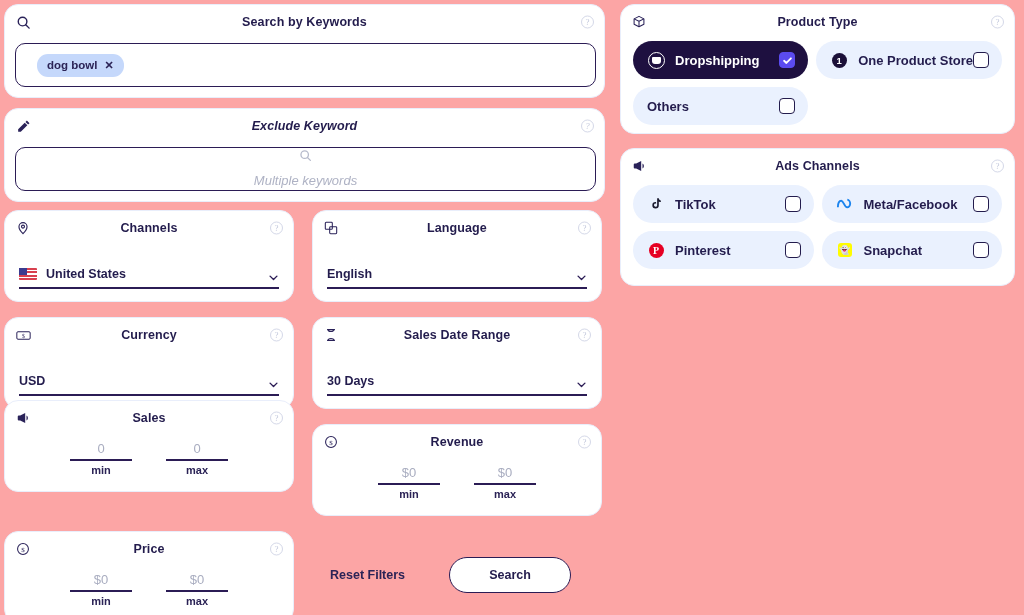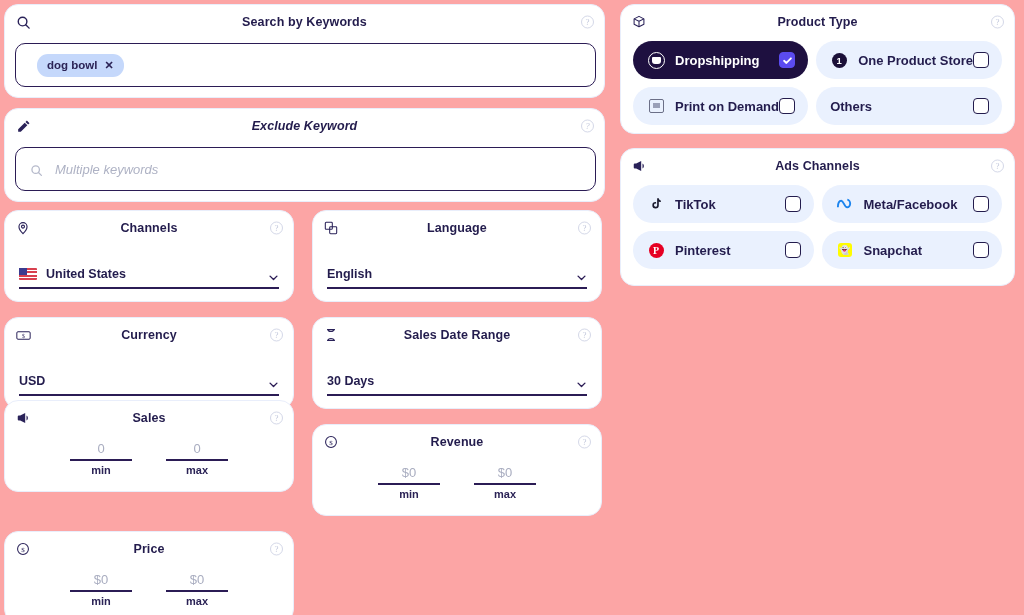--- a/index.html
+++ b/index.html
@@ -85,20 +85,21 @@
   #card-exclude { left: 4px; top: 108px; width: 601px; height: 94px; font-style: italic; }
   .ex-input-box {
     position: absolute;
     left: 10px; top: 38px;
     width: 581px; height: 44px;
     border: 1.6px solid #2b1c55;
     border-radius: 10px;
     display: flex; align-items: center;
     gap: 12px;
     padding: 0 14px;
+    flex-direction: column;
   }
   .ex-ph { color: #aeb2c4; font-size: 13px; }
   .mini-search { width: 13px; height: 13px; color: #b6bacb; }
 
   
   .sel-card { width: 290px; height: 92px; }
   #card-country  { left: 4px;   top: 210px; }
   #card-language { left: 312px; top: 210px; }
   #card-currency { left: 4px;   top: 317px; }
   #card-daterange{ left: 312px; top: 317px; }
@@ -460,20 +461,24 @@
         <div class="range-val">$0</div>
         <div class="range-lbl">min</div>
       </div>
       <div class="range-field">
         <div class="range-val">$0</div>
         <div class="range-lbl">max</div>
       </div>
     </div>
   </div>
 
+  <div id="actions">
+    <button class="reset-btn">Reset Filters</button>
+    <button class="search-btn">Search</button>
+  </div>
 
   <div class="panel" id="panel-product">
     <div class="card-head">
       <span class="head-icon">
         <svg viewBox="0 0 16 16" width="14" height="14" fill="none" stroke="currentColor" stroke-width="1.2" stroke-linejoin="round">
           <path d="M8 1.6l5.6 2.8v6.2L8 13.4 2.4 10.6V4.4z"></path>
             <path d="M2.4 4.4L8 7.2l5.6-2.8M8 7.2v6.2"></path>
         </svg>
       </span>
       <span class="card-title">Product Type</span>
@@ -494,27 +499,20 @@
       </div>
 
       <div class="opt">
         <span class="opt-icon">
             <span class="ic-one">1</span>
           </span>
         <span class="opt-label">One Product Store</span>
         <span class="cbox"></span>
       </div>
 
-      <div class="opt">
-        <span class="opt-icon">
-            <span class="ic-pod"></span>
-          </span>
-        <span class="opt-label">Print on Demand</span>
-        <span class="cbox"></span>
-      </div>
 
       <div class="opt">
         <span class="opt-label">Others</span>
         <span class="cbox"></span>
       </div>
 
     </div>
   </div>
 
   <div class="panel" id="panel-ads">

